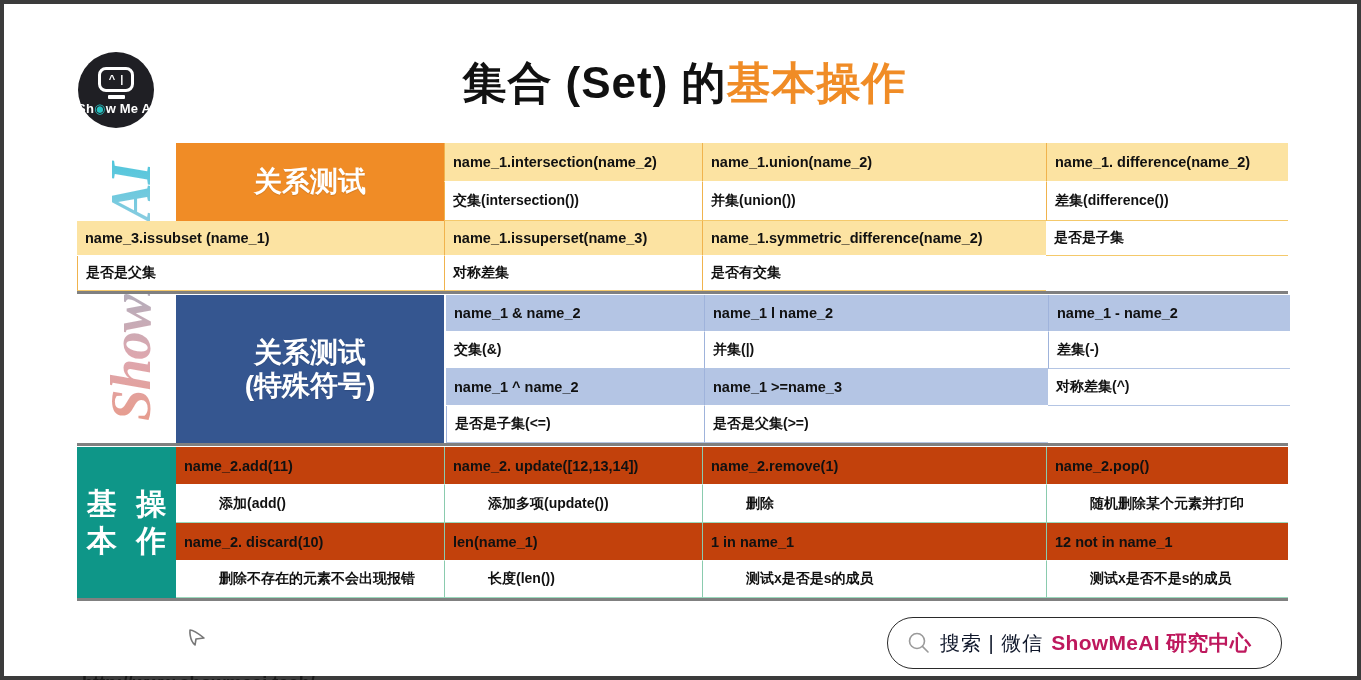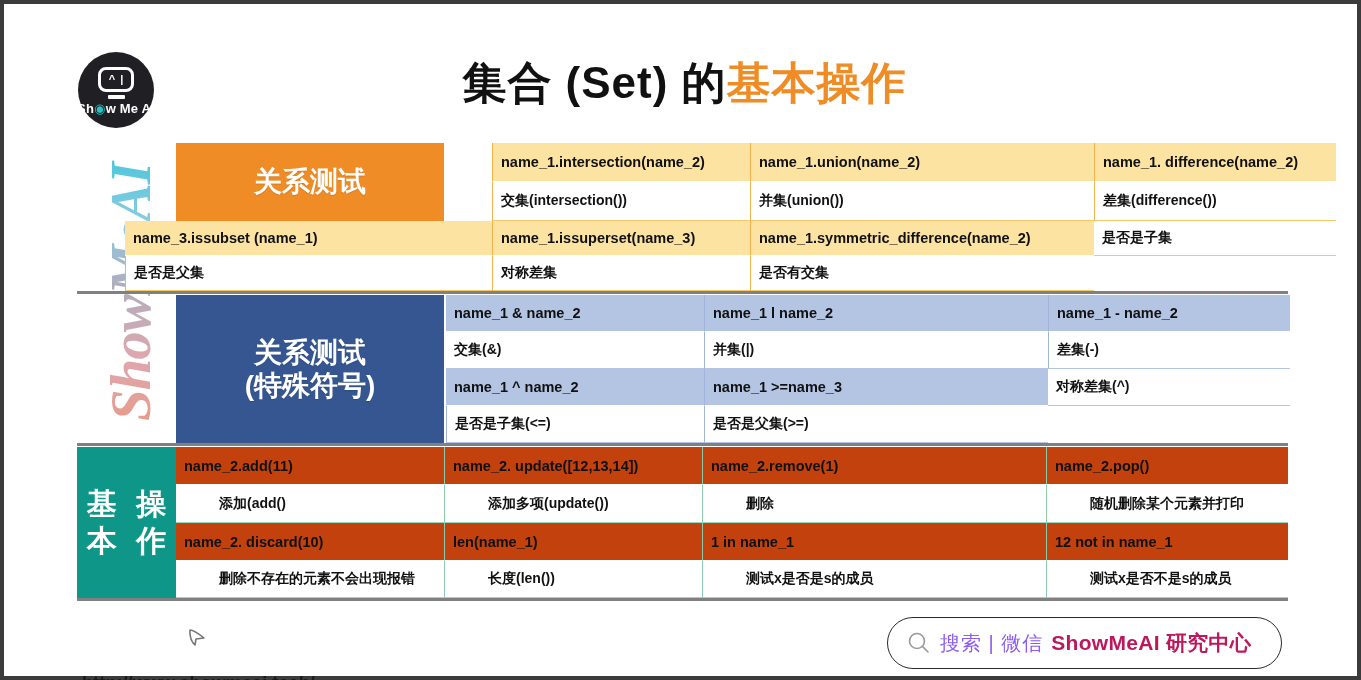--- a/index.html
+++ b/index.html
@@ -165,21 +165,20 @@
     left: 99px; top: 0;
     width: 268px; height: 78px;
     background: #F08C26;
     font-size: 28px;
     text-shadow: 0 1px 1px rgba(0,0,0,0.12);
   }
   #sect1 .grid {
     left: 0; top: 0; width: 1211px; height: 148px;
     grid-template-columns: 367px 258px 344px 242px;
     grid-template-rows: 39px 39px 35px 35px;
-    margin-left: 48px;
   }
   #sect1 .code  { background: #FCE3A2; border-bottom: 1px solid #ffffff; }
   #sect1 .desc  { background: #ffffff; border-bottom: 1px solid #F4C96B; }
   #sect1 .spacer{ background: transparent; }
   #sect1 .vdiv  { border-left: 1px solid #F0B34D; }
 
   
   #sect2 { top: 152px; height: 148px; }
   #sect2 .sect-head {
     left: 99px; top: 0;
@@ -256,21 +255,21 @@
     border: 1.5px solid #2a2a2a;
     border-radius: 26px;
     display: flex;
     align-items: center;
     padding: 0 18px;
     gap: 8px;
     background: #ffffff;
   }
   #search-box .sb-placeholder {
     font-size: 20px;
-    color: #8b5cf6;
+    color: #0f172a;
     letter-spacing: 1px;
   }
   #search-box .sb-brand {
     font-size: 21px;
     font-weight: bold;
     color: #be185d;
     letter-spacing: 0.3px;
   }
 </style>
 </head>

